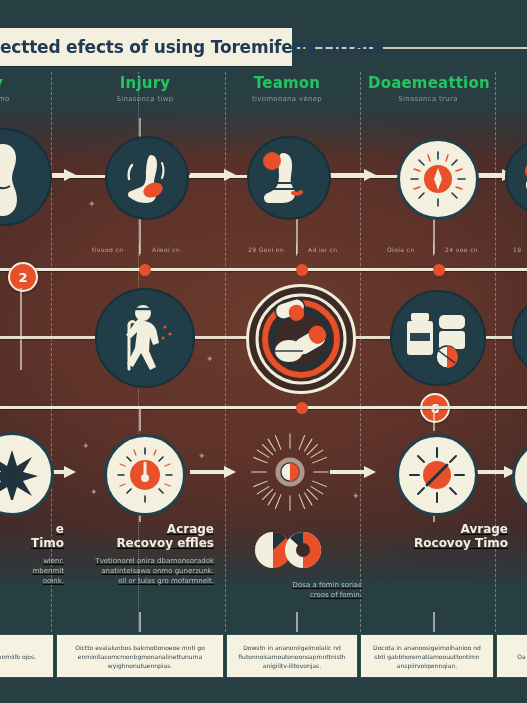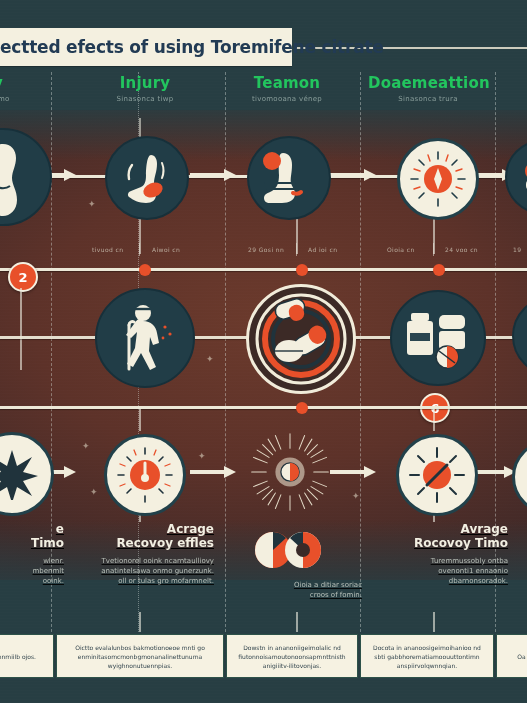--- a/index.html
+++ b/index.html
@@ -364,47 +364,44 @@
   <div class="cap" style="left:-86px;top:522px">
     <div class="ch" style="white-space:pre-line">e
 Timo</div>
     <div class="cb" style="white-space:pre-line">wlenr.
 mbenmlt
 ooink.</div>
   </div>
   <div class="cap" style="left:64px;top:522px">
     <div class="ch" style="white-space:pre-line">Acrage
 Recovoy effles</div>
-    <div class="cb" style="white-space:pre-line">Tvetionorel ooink ncarntaulliovy
+    <div class="cb" style="white-space:pre-line">Tvetionorel onira dbarnonsoradok
 anatintelsawa onmo gunerzunk.
 oll or tulas gro mofarmnelt.</div>
   </div>
 
   <div style="position:absolute;left:255px;top:528px;width:66px;height:50px">
     <svg width="66" height="50" viewBox="0 0 66 50">
       <circle cx="18" cy="22" r="18" fill="#e8502a"></circle>
       <path d="M18 4a18 18 0 0 0 0 36V22z" fill="#f3efdf"></path>
       <path d="M18 22l13-12a18 18 0 0 0-13-6z" fill="#20333c"></path>
       <circle cx="48" cy="22" r="18" fill="#f3efdf"></circle>
       <path d="M48 4a18 18 0 0 1 0 36z" fill="#e8502a"></path>
       <path d="M48 22l-13-12a18 18 0 0 1 13-6z" fill="#20333c"></path>
       <circle cx="48" cy="22" r="7" fill="#3a2a28"></circle>
     </svg>
   </div>
   <div class="cap" style="left:212px;top:580px">
-    <div class="cb" style="white-space:pre-line;margin-top:0">Oioia a ditiar soriac
+    <div class="cb" style="white-space:pre-line;margin-top:0">Dosa a fomin soriac
 croos of fomin.</div>
   </div>
 
   <div class="cap" style="left:358px;top:522px">
     <div class="ch" style="white-space:pre-line">Avrage
 Rocovoy Timo</div>
-    <div class="cb" style="white-space:pre-line">Turemmussobly ontba
-ovenonti1 ennaonio
-dbarnonsoradok.</div>
   </div>
 
   <div class="pin" style="left:139px;top:612px;height:20px"></div>
   <div class="pin" style="left:296px;top:612px;height:20px"></div>
   <div class="pin" style="left:433px;top:612px;height:20px"></div>
 
   <div class="panel" style="left:-64px;width:118px">
     <p>wvtolio nd connnmiilb ojos.</p>
     </div>
   <div class="panel" style="left:56px;width:168px">

